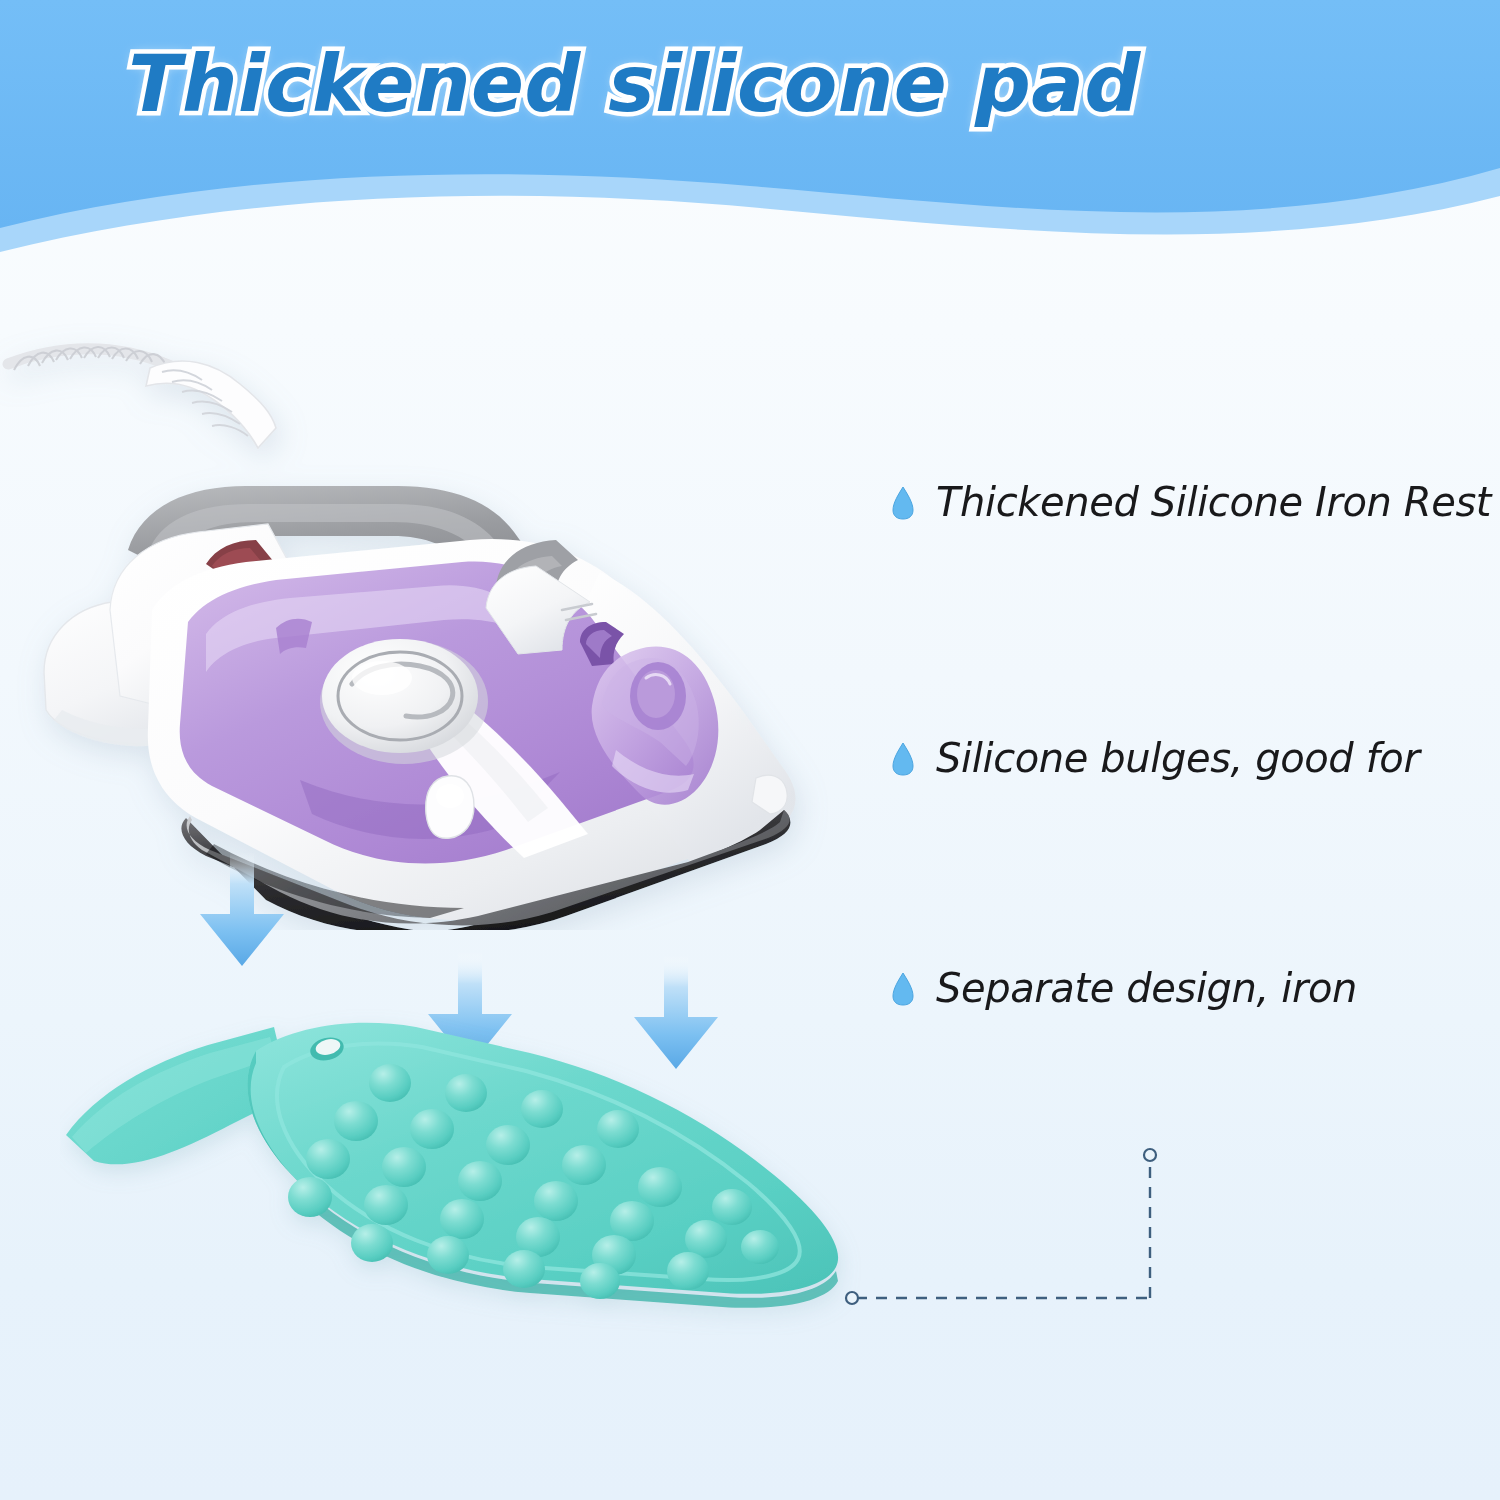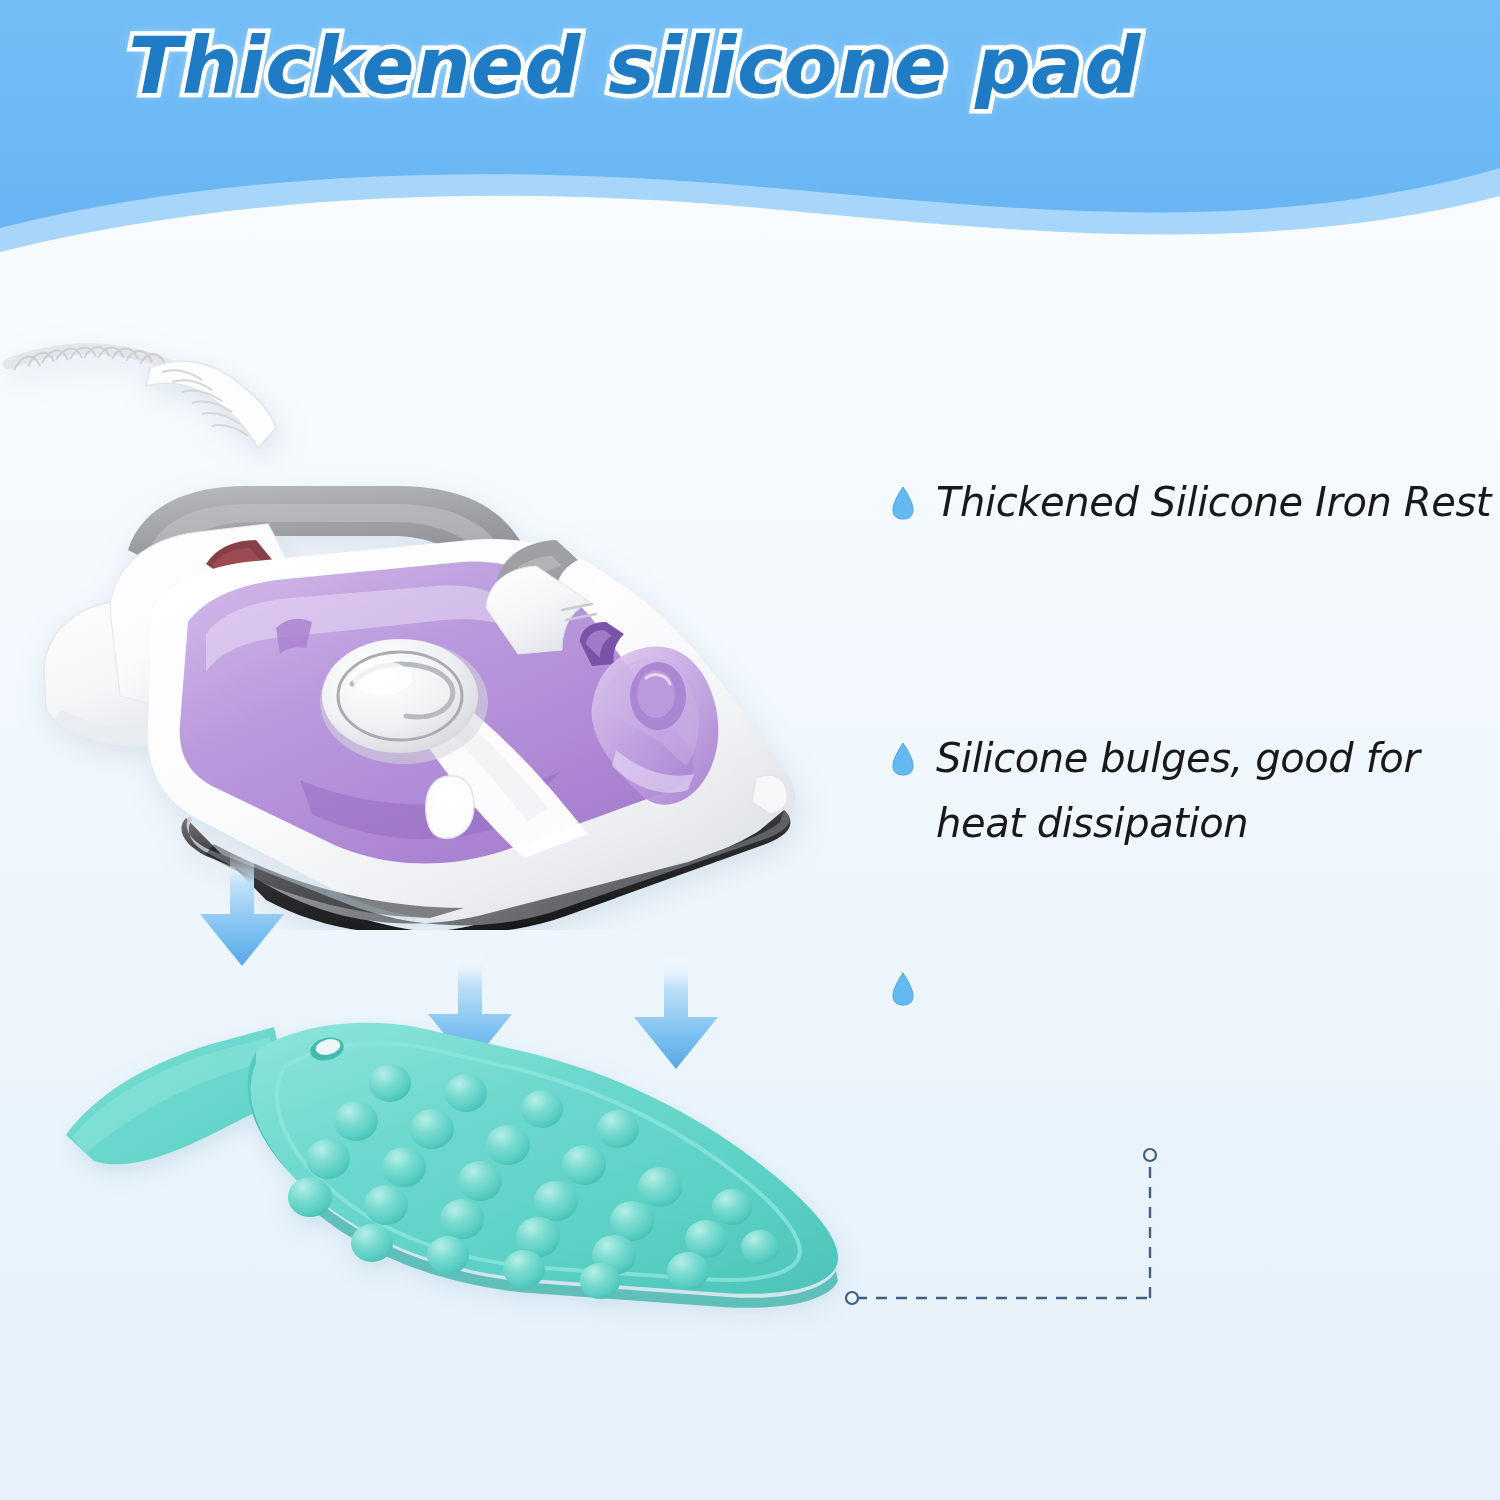--- a/index.html
+++ b/index.html
@@ -34,21 +34,21 @@
     top: 0;
     width: 1500px;
     height: 260px;
     overflow: hidden;
   }
   #header-banner svg { display: block; }
 
   #header-title {
     position: absolute;
     left: 0;
-    top: 18px;
+    top: 36px;
     width: 1269px;
     text-align: center;
     font-family: "DejaVu Sans", sans-serif;
     font-style: italic;
     font-weight: bold;
     font-size: 78px;
     letter-spacing: 0.5px;
     color: #1F7BC4;
     -webkit-text-stroke: 9px #ffffff;
     paint-order: stroke fill;
@@ -464,31 +464,30 @@
 
     <div class="feature-item f1">
       <span class="bullet-icon">
         <svg width="22" height="34" viewBox="0 0 22 34" xmlns="http://www.w3.org/2000/svg">
           <path d="M11,1 C16,9 21,17 21,24 C21,30 17,33 11,33 C5,33 1,30 1,24 C1,17 6,9 11,1 Z" fill="#63b9f0" stroke="#4ba5e0" stroke-width="1"></path>
           <path d="M9,7 C7,13 5,19 5,24 C5,27 6,29 8,30 C6,29 5,27 5,24 C5,19 7,13 9,7 Z" fill="#a9d9f7" opacity="0.8"></path>
         </svg>
       </span>
       <span class="feature-text">
         <span>Silicone bulges, good for</span><br>
-        <span>heat dissipation</span>
       </span>
     </div>
 
     <div class="feature-item f2">
       <span class="bullet-icon">
         <svg width="22" height="34" viewBox="0 0 22 34" xmlns="http://www.w3.org/2000/svg">
           <path d="M11,1 C16,9 21,17 21,24 C21,30 17,33 11,33 C5,33 1,30 1,24 C1,17 6,9 11,1 Z" fill="#63b9f0" stroke="#4ba5e0" stroke-width="1"></path>
           <path d="M9,7 C7,13 5,19 5,24 C5,27 6,29 8,30 C6,29 5,27 5,24 C5,19 7,13 9,7 Z" fill="#a9d9f7" opacity="0.8"></path>
         </svg>
       </span>
       <span class="feature-text">
-        <br>
+        <span>Separate design, iron</span><br>
       </span>
     </div>
 
   </div>
 
 </div>
 
 </body></html>

